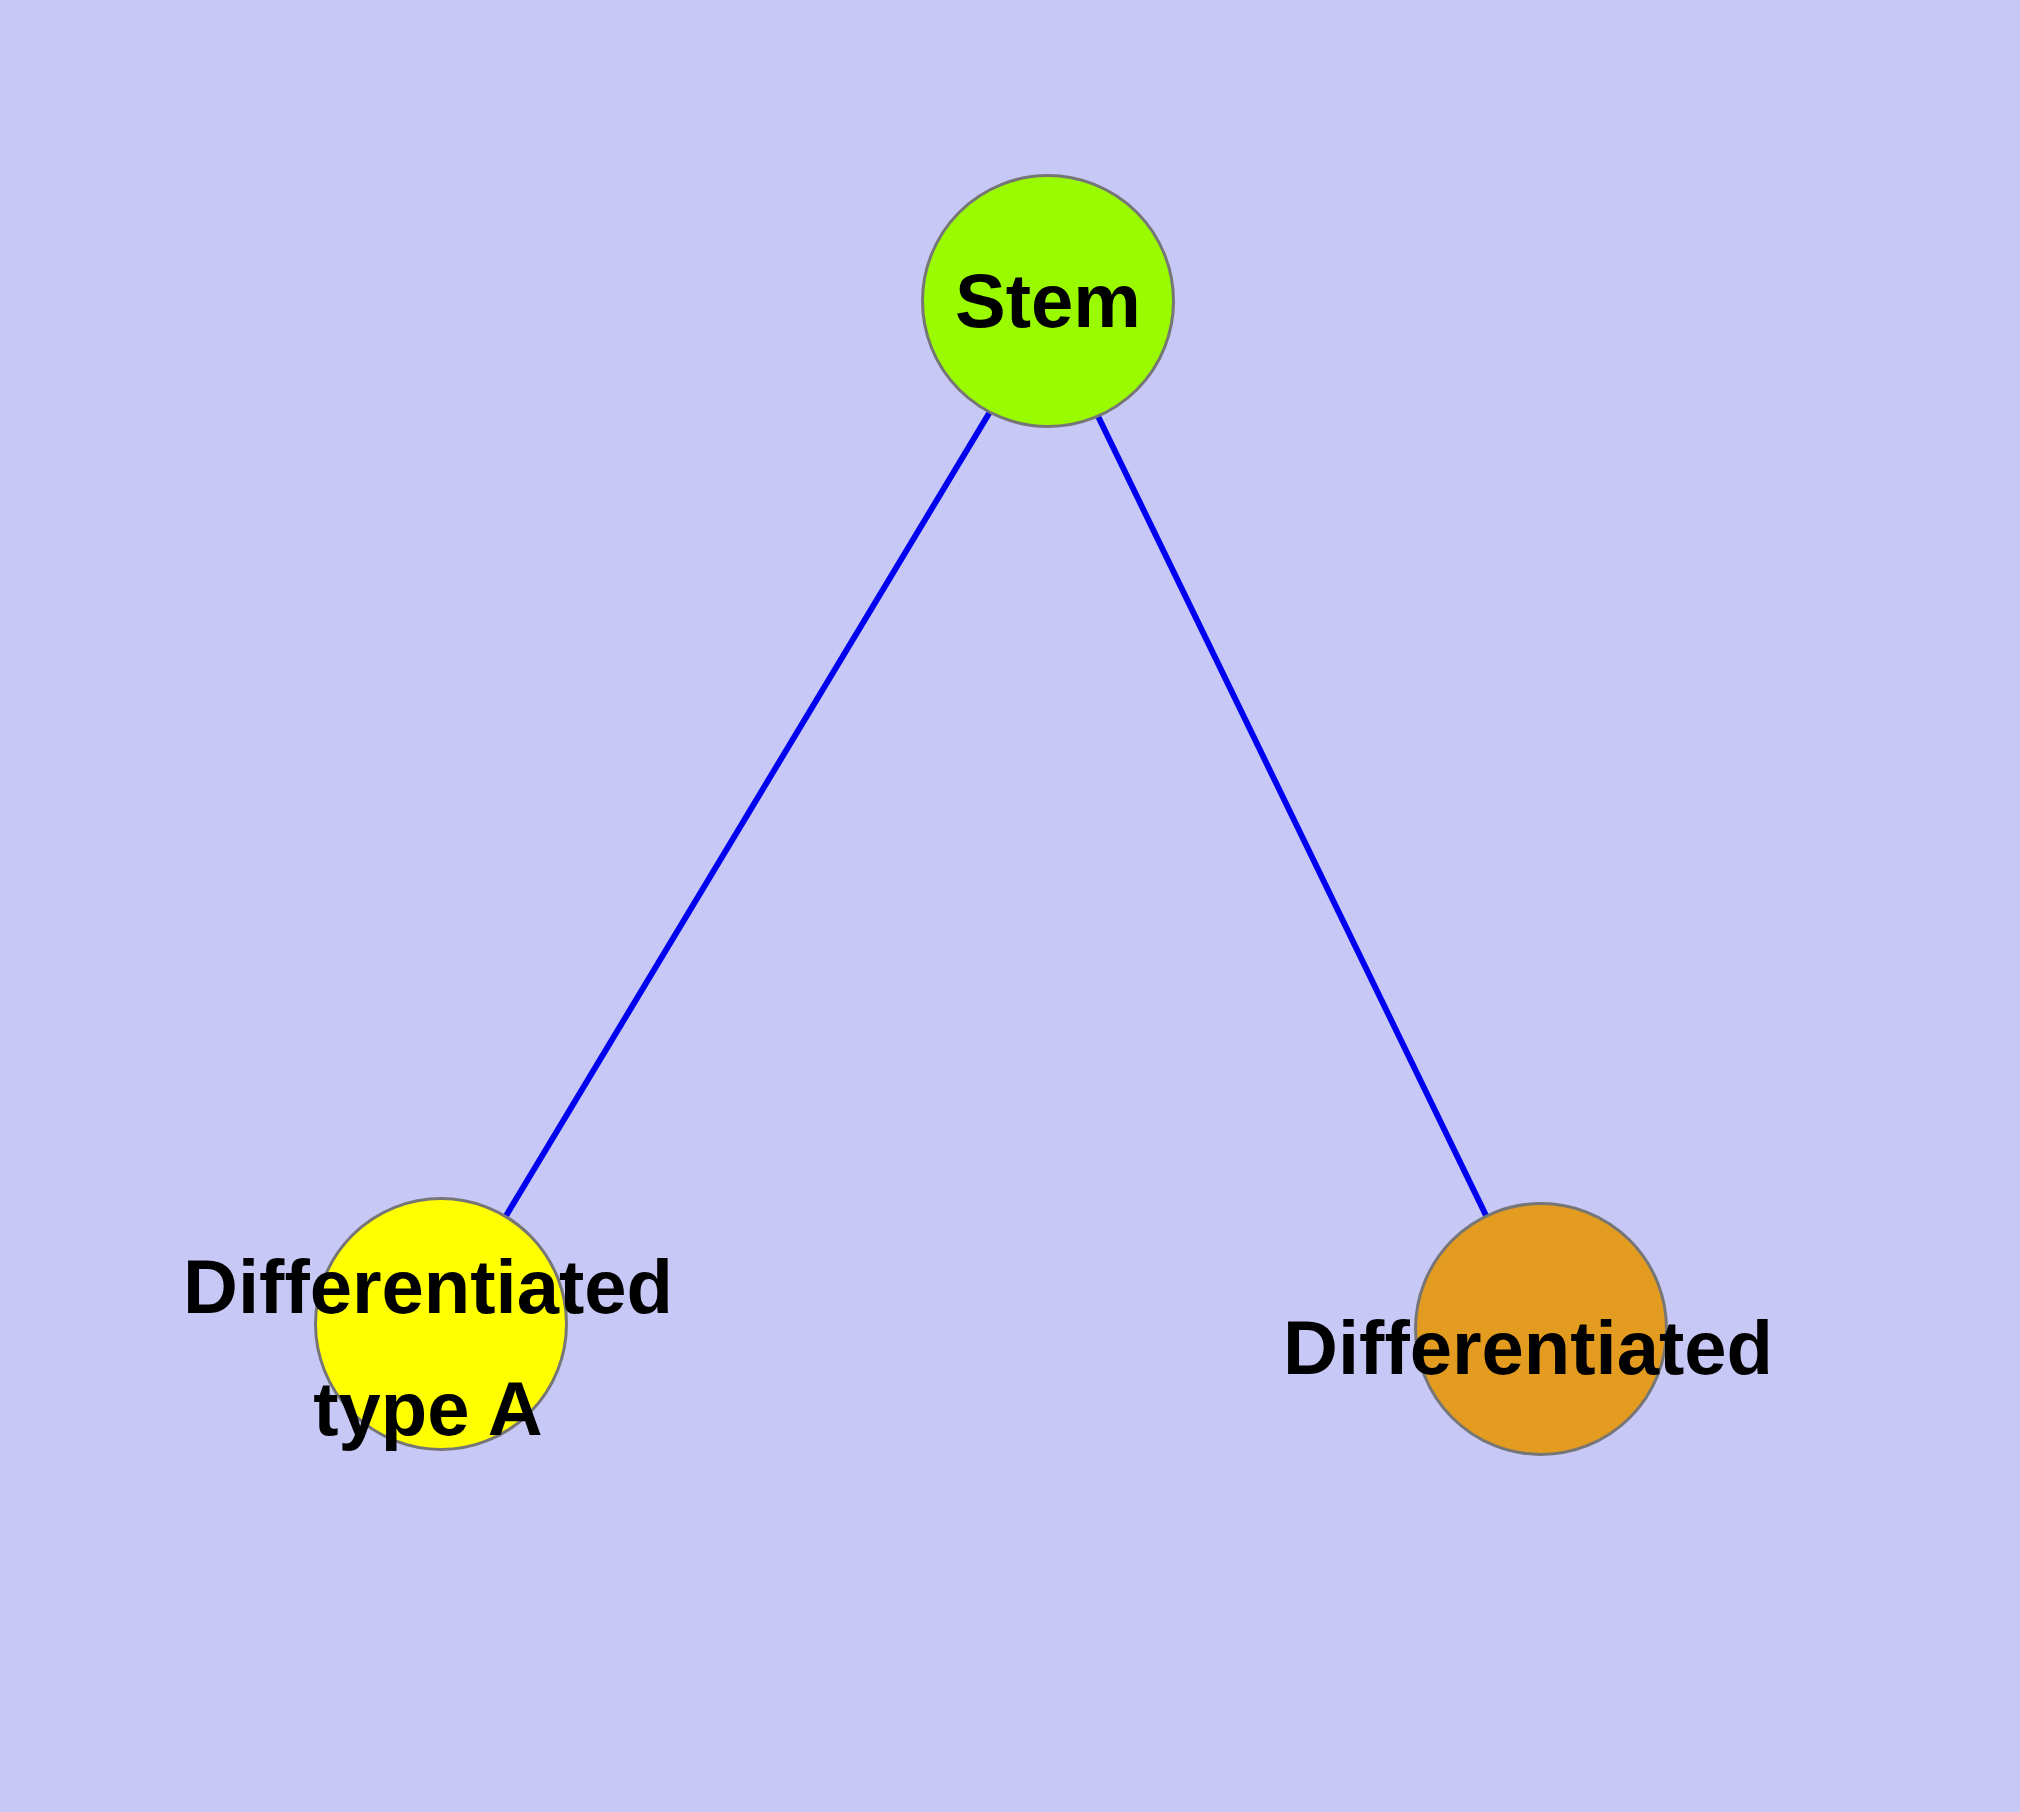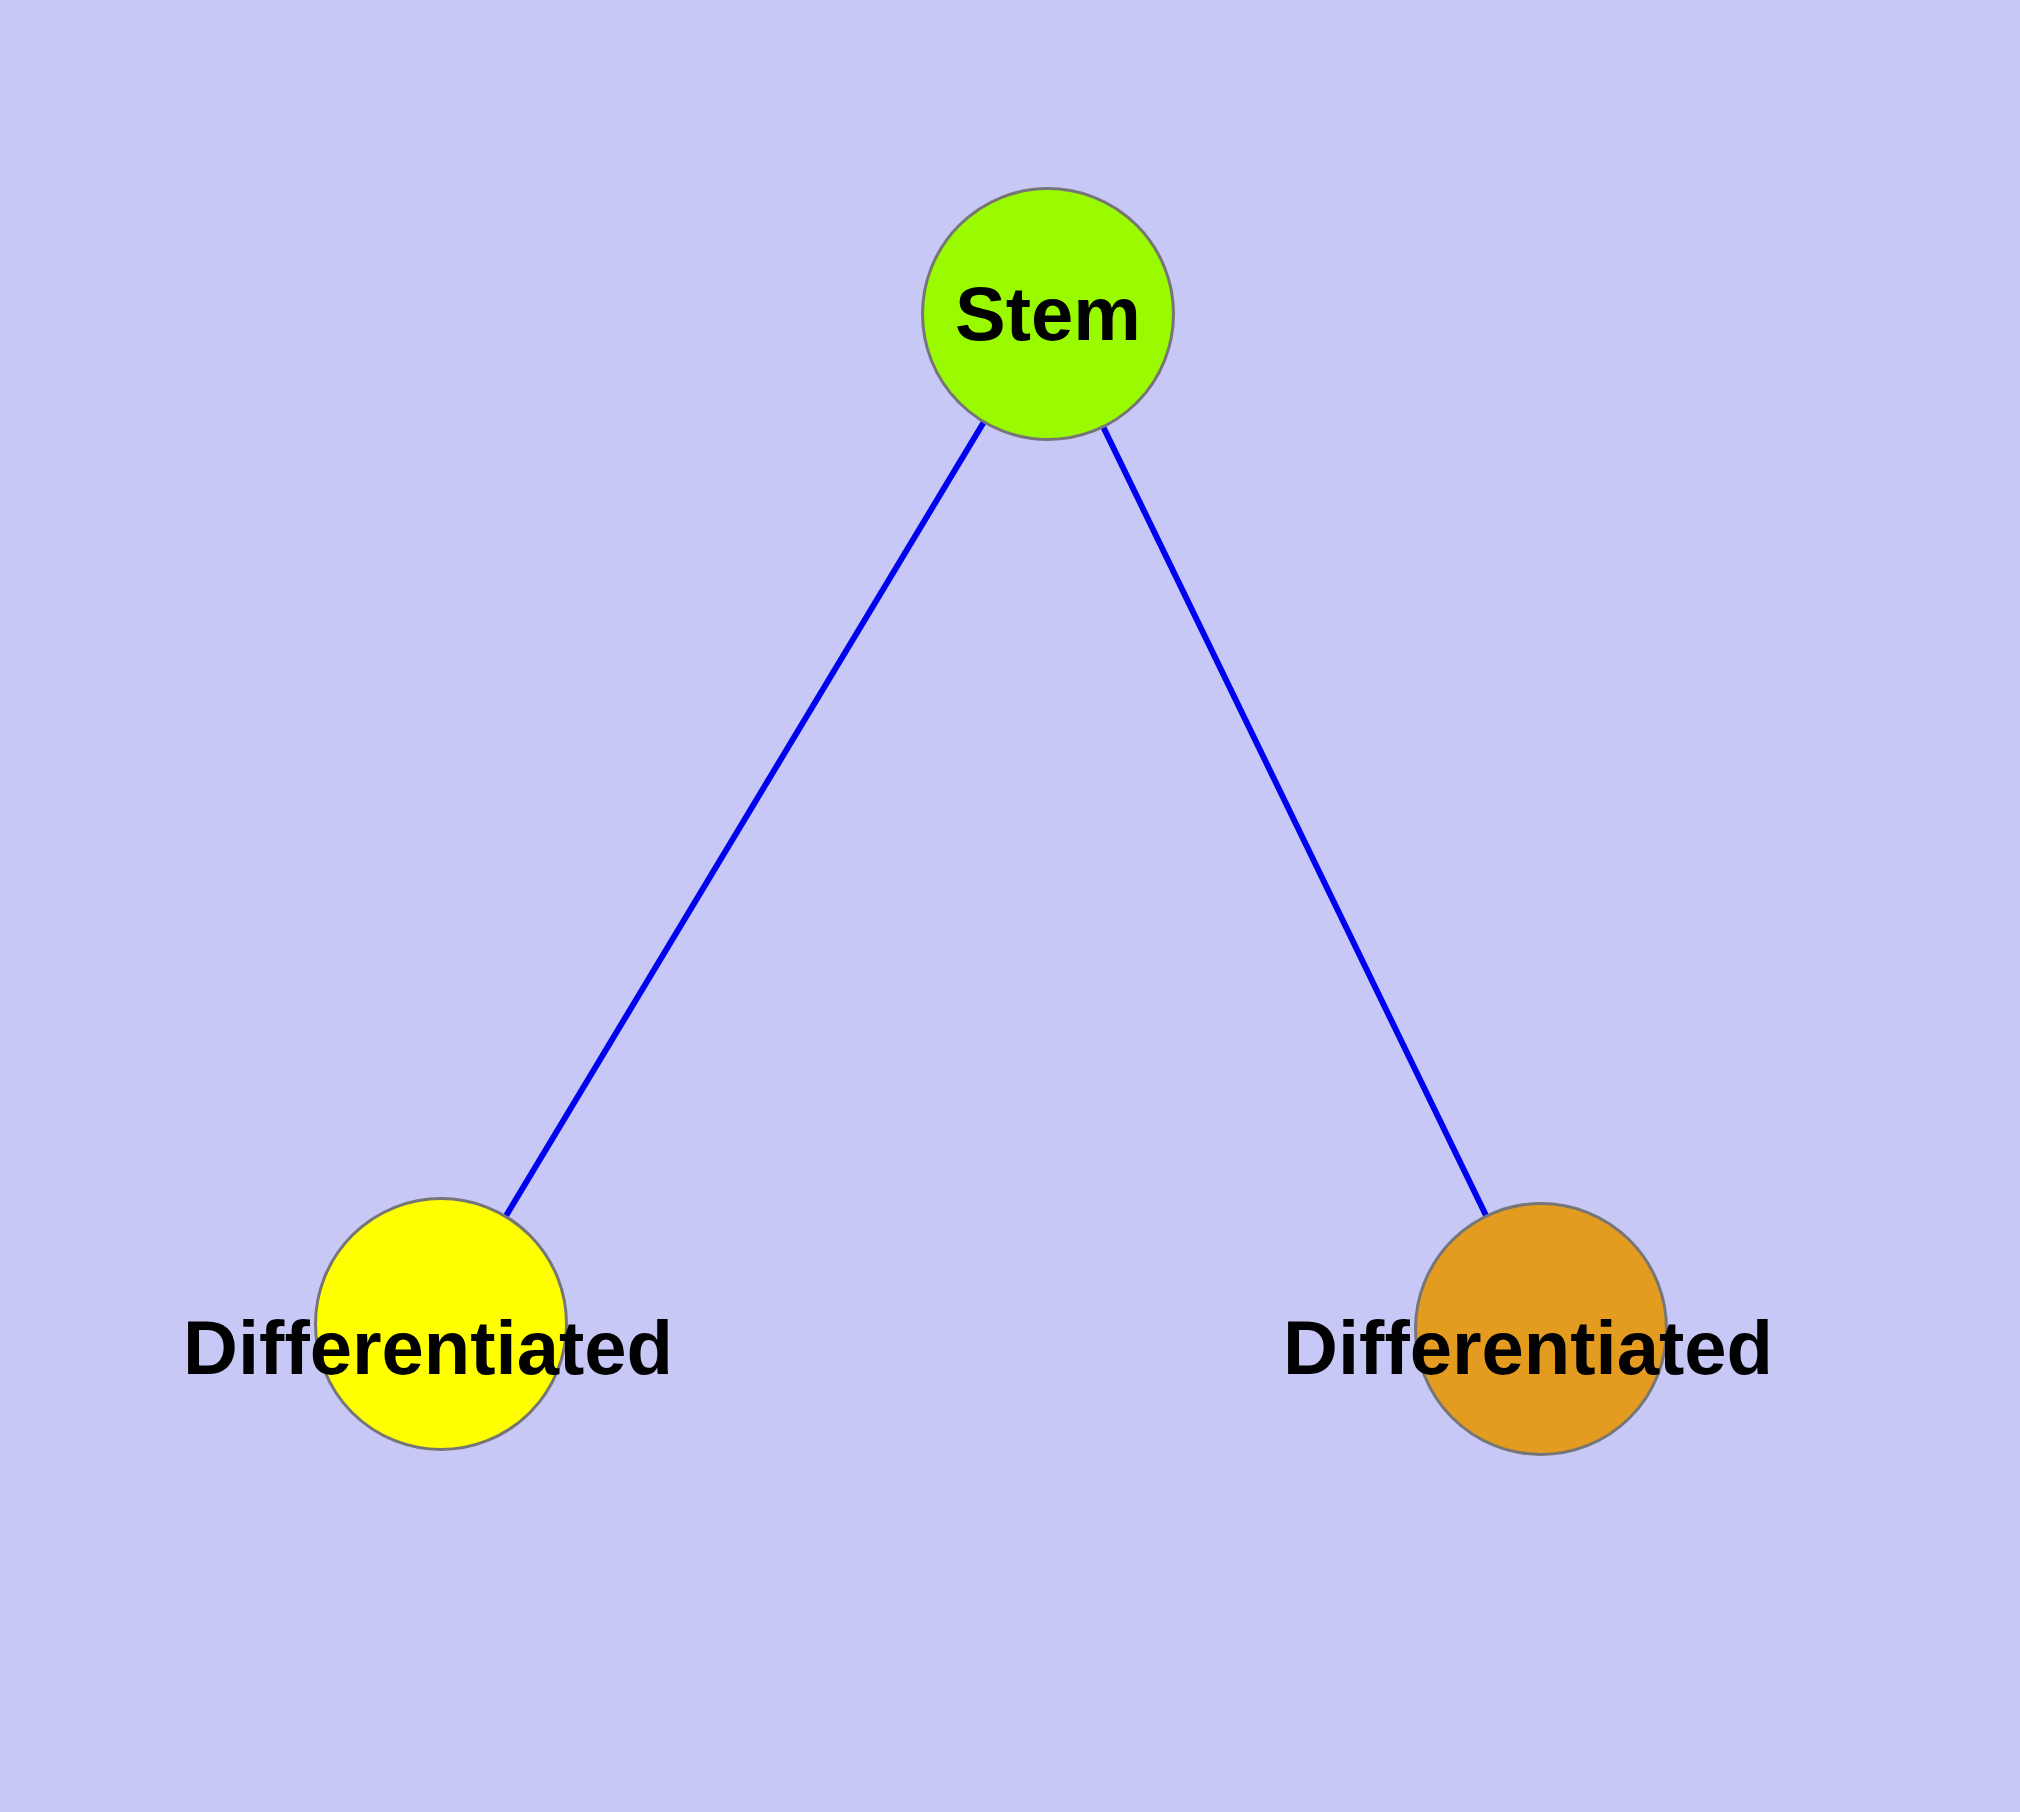--- a/index.html
+++ b/index.html
@@ -42,21 +42,21 @@
     box-sizing: border-box;
     border-radius: 50%;
     border: 3.4px solid var(--node-border);
     z-index: 2;
     display: flex;
     align-items: center;
     justify-content: center;
   }
   .node-stem {
     left: 921px;
-    top: 187px;
+    top: 174px;
     background: var(--stem-fill);
   }
   .node-type-a {
     left: 314px;
     top: 1197px;
     background: var(--type-a-fill);
   }
   .node-type-b {
     left: 1414px;
     top: 1202px;
@@ -94,20 +94,21 @@
     <line x1="1237" y1="371" x2="1818" y2="1568"></line>
   </svg>
 
   <div class="node node-stem">
     <span class="node-label">Stem</span>
   </div>
 
   <div class="node node-type-a"></div>
   <div class="node-label-floating label-type-a">
     <div>Differentiated</div>
+    <div>type A</div>
   </div>
 
   <div class="node node-type-b"></div>
   <div class="node-label-floating label-type-b">
     <div>Differentiated</div>
   </div>
 
 </div>
 
 

